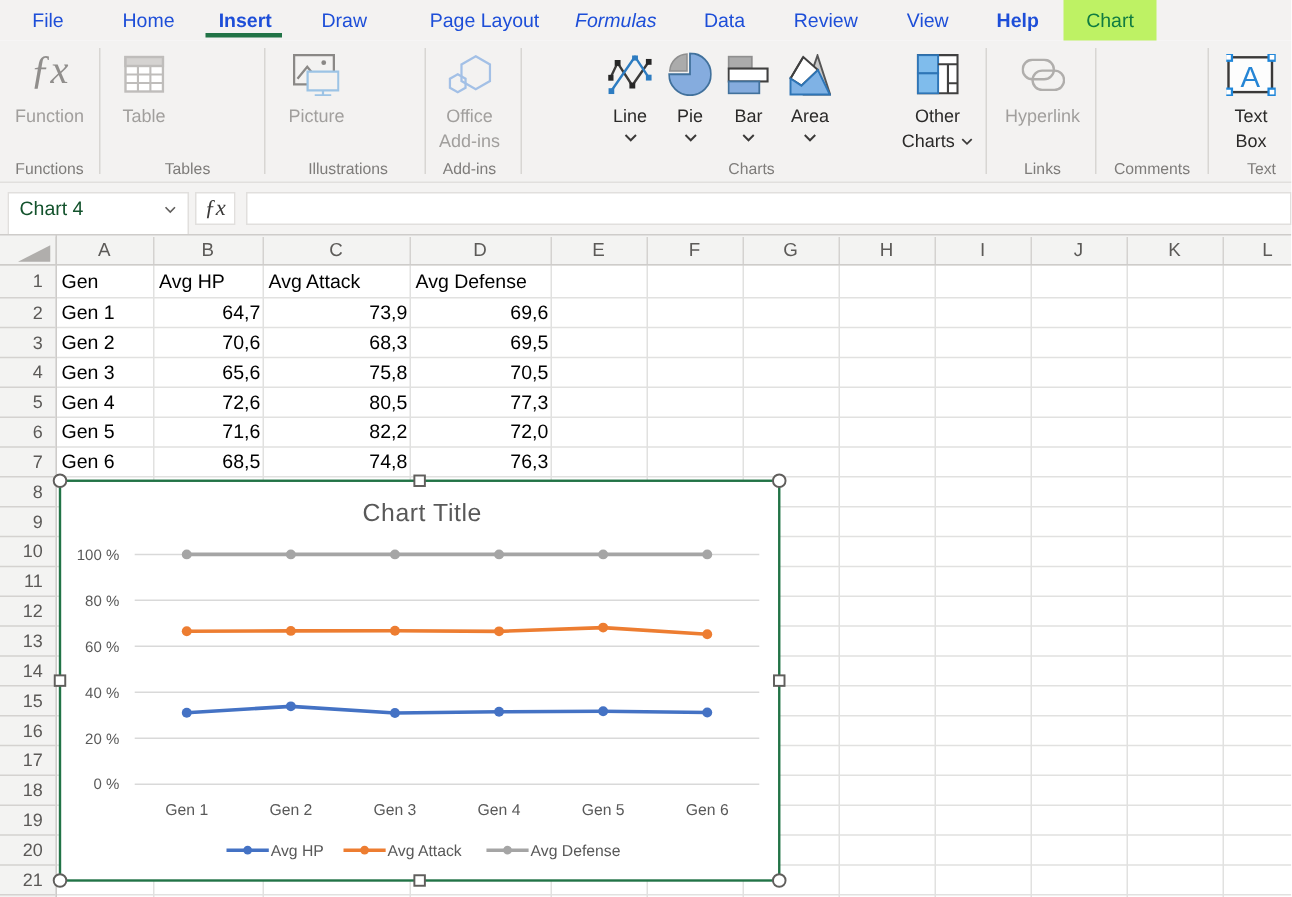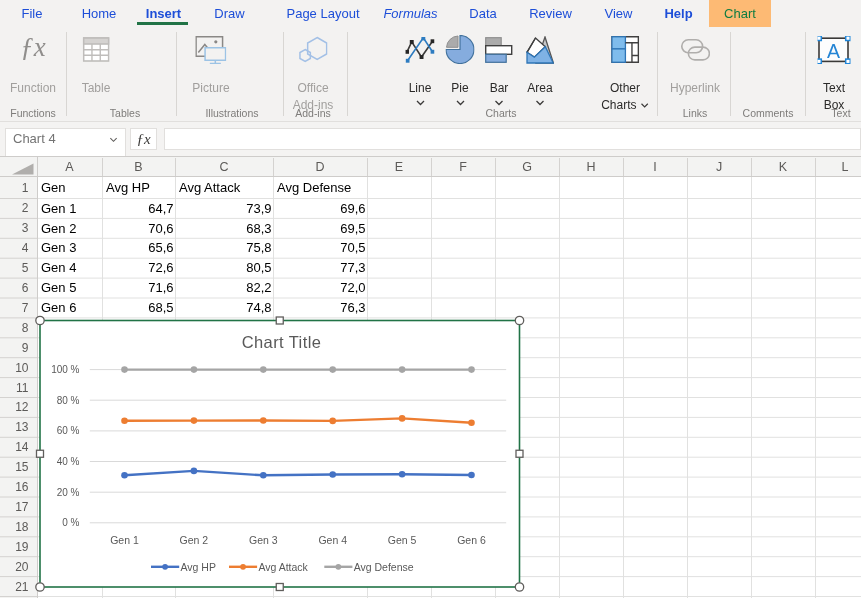--- a/index.html
+++ b/index.html
@@ -1,25 +1,25 @@
 <!DOCTYPE html>
 <html><head><meta charset="utf-8">
 <style>
 *{margin:0;padding:0;box-sizing:border-box}
 html,body{width:861px;height:598px;overflow:hidden;font-family:"Liberation Sans",sans-serif;background:#fff;position:relative}
 
 #menubar{position:absolute;left:0;top:0;width:861px;height:27px;background:#f3f2f1}
 .mtab{position:absolute;top:0;height:27px;line-height:27px;font-size:13px;color:#1d4ed8;transform:translateX(-50%);white-space:nowrap}
-#chartTab{position:absolute;left:709px;top:0;width:62px;height:44px;background:#fdba74;color:#107c41;font-size:13px;line-height:27px;text-align:center}
+#chartTab{position:absolute;left:709px;top:0;width:62px;height:44px;background:#bef264;color:#107c41;font-size:13px;line-height:27px;text-align:center}
 #insUL{position:absolute;left:137px;top:22px;width:51px;height:3px;background:#217346}
 
 #ribbon{position:absolute;left:0;top:27px;width:861px;height:95px;background:#f3f2f1;border-bottom:1px solid #e1dfdd}
 .ri{position:absolute;top:0;transform:translateX(-50%);text-align:center;white-space:nowrap}
 .iw{height:33px;margin-top:6px;display:flex;align-items:center;justify-content:center}
-.lb{font-size:12px;line-height:16.5px;color:#2b2a29;margin-top:14px}
+.lb{font-size:12px;line-height:16.5px;color:#2b2a29;margin-top:3px}
 .lb.dis{color:#a19f9d}
 .gl{position:absolute;top:80px;transform:translateX(-50%);font-size:10.5px;color:#7e7c7a;white-space:nowrap}
 .sep{position:absolute;top:5px;height:84px;width:1px;background:#d8d6d3}
 .cv{display:block;margin:3.5px auto 0}
 
 #fbar{position:absolute;left:0;top:122px;width:861px;height:34px;background:#f4f3f2}
 .fbox{position:absolute;background:#fff;border:1px solid #e1dfdd}
 </style></head><body>
 <div id="menubar">
 <span class="mtab" style="left:32px;">File</span>
@@ -188,21 +188,21 @@
 <div class="gl" style="left:33px">Functions</div>
 <div class="gl" style="left:125px">Tables</div>
 <div class="gl" style="left:232px">Illustrations</div>
 <div class="gl" style="left:313px">Add-ins</div>
 <div class="gl" style="left:501px">Charts</div>
 <div class="gl" style="left:695px">Links</div>
 <div class="gl" style="left:768px">Comments</div>
 <div class="gl" style="left:841px">Text</div>
 </div>
 <div id="fbar">
-<div class="fbox" style="left:5px;top:6px;width:121px;height:34px;font-size:13px;color:#737373;line-height:20px;padding-left:7px">Chart 4
+<div class="fbox" style="left:5px;top:6px;width:121px;height:34px;font-size:13px;color:#14532d;line-height:20px;padding-left:7px">Chart 4
 <svg style="position:absolute;right:7px;top:8px" width="9" height="6" viewBox="0 0 10 6">
         <path d="M1.5 1 L5 4.5 L8.5 1" fill="none" stroke="#605e5c" stroke-width="1.2"></path>
       </svg></div>
 <div class="fbox" style="left:130px;top:6px;width:27px;height:22px;text-align:center"><span style="font-family:'Liberation Serif',serif;font-style:italic;font-size:15px;color:#3b3a39;line-height:20px">ƒx</span></div>
 <div class="fbox" style="left:164px;top:6px;width:697px;height:22px"></div>
 </div>
 <svg id="grid" style="position:absolute;left:0;top:156px" width="861" height="442" viewBox="0 0 861 442" font-family="Liberation Sans,sans-serif">
     <rect x="0" y="0" width="861" height="442" fill="#fff"></rect>
     <rect x="0" y="0" width="861" height="20" fill="#f3f3f2"></rect>
     <rect x="0" y="0" width="37" height="442" fill="#f3f3f2"></rect>

